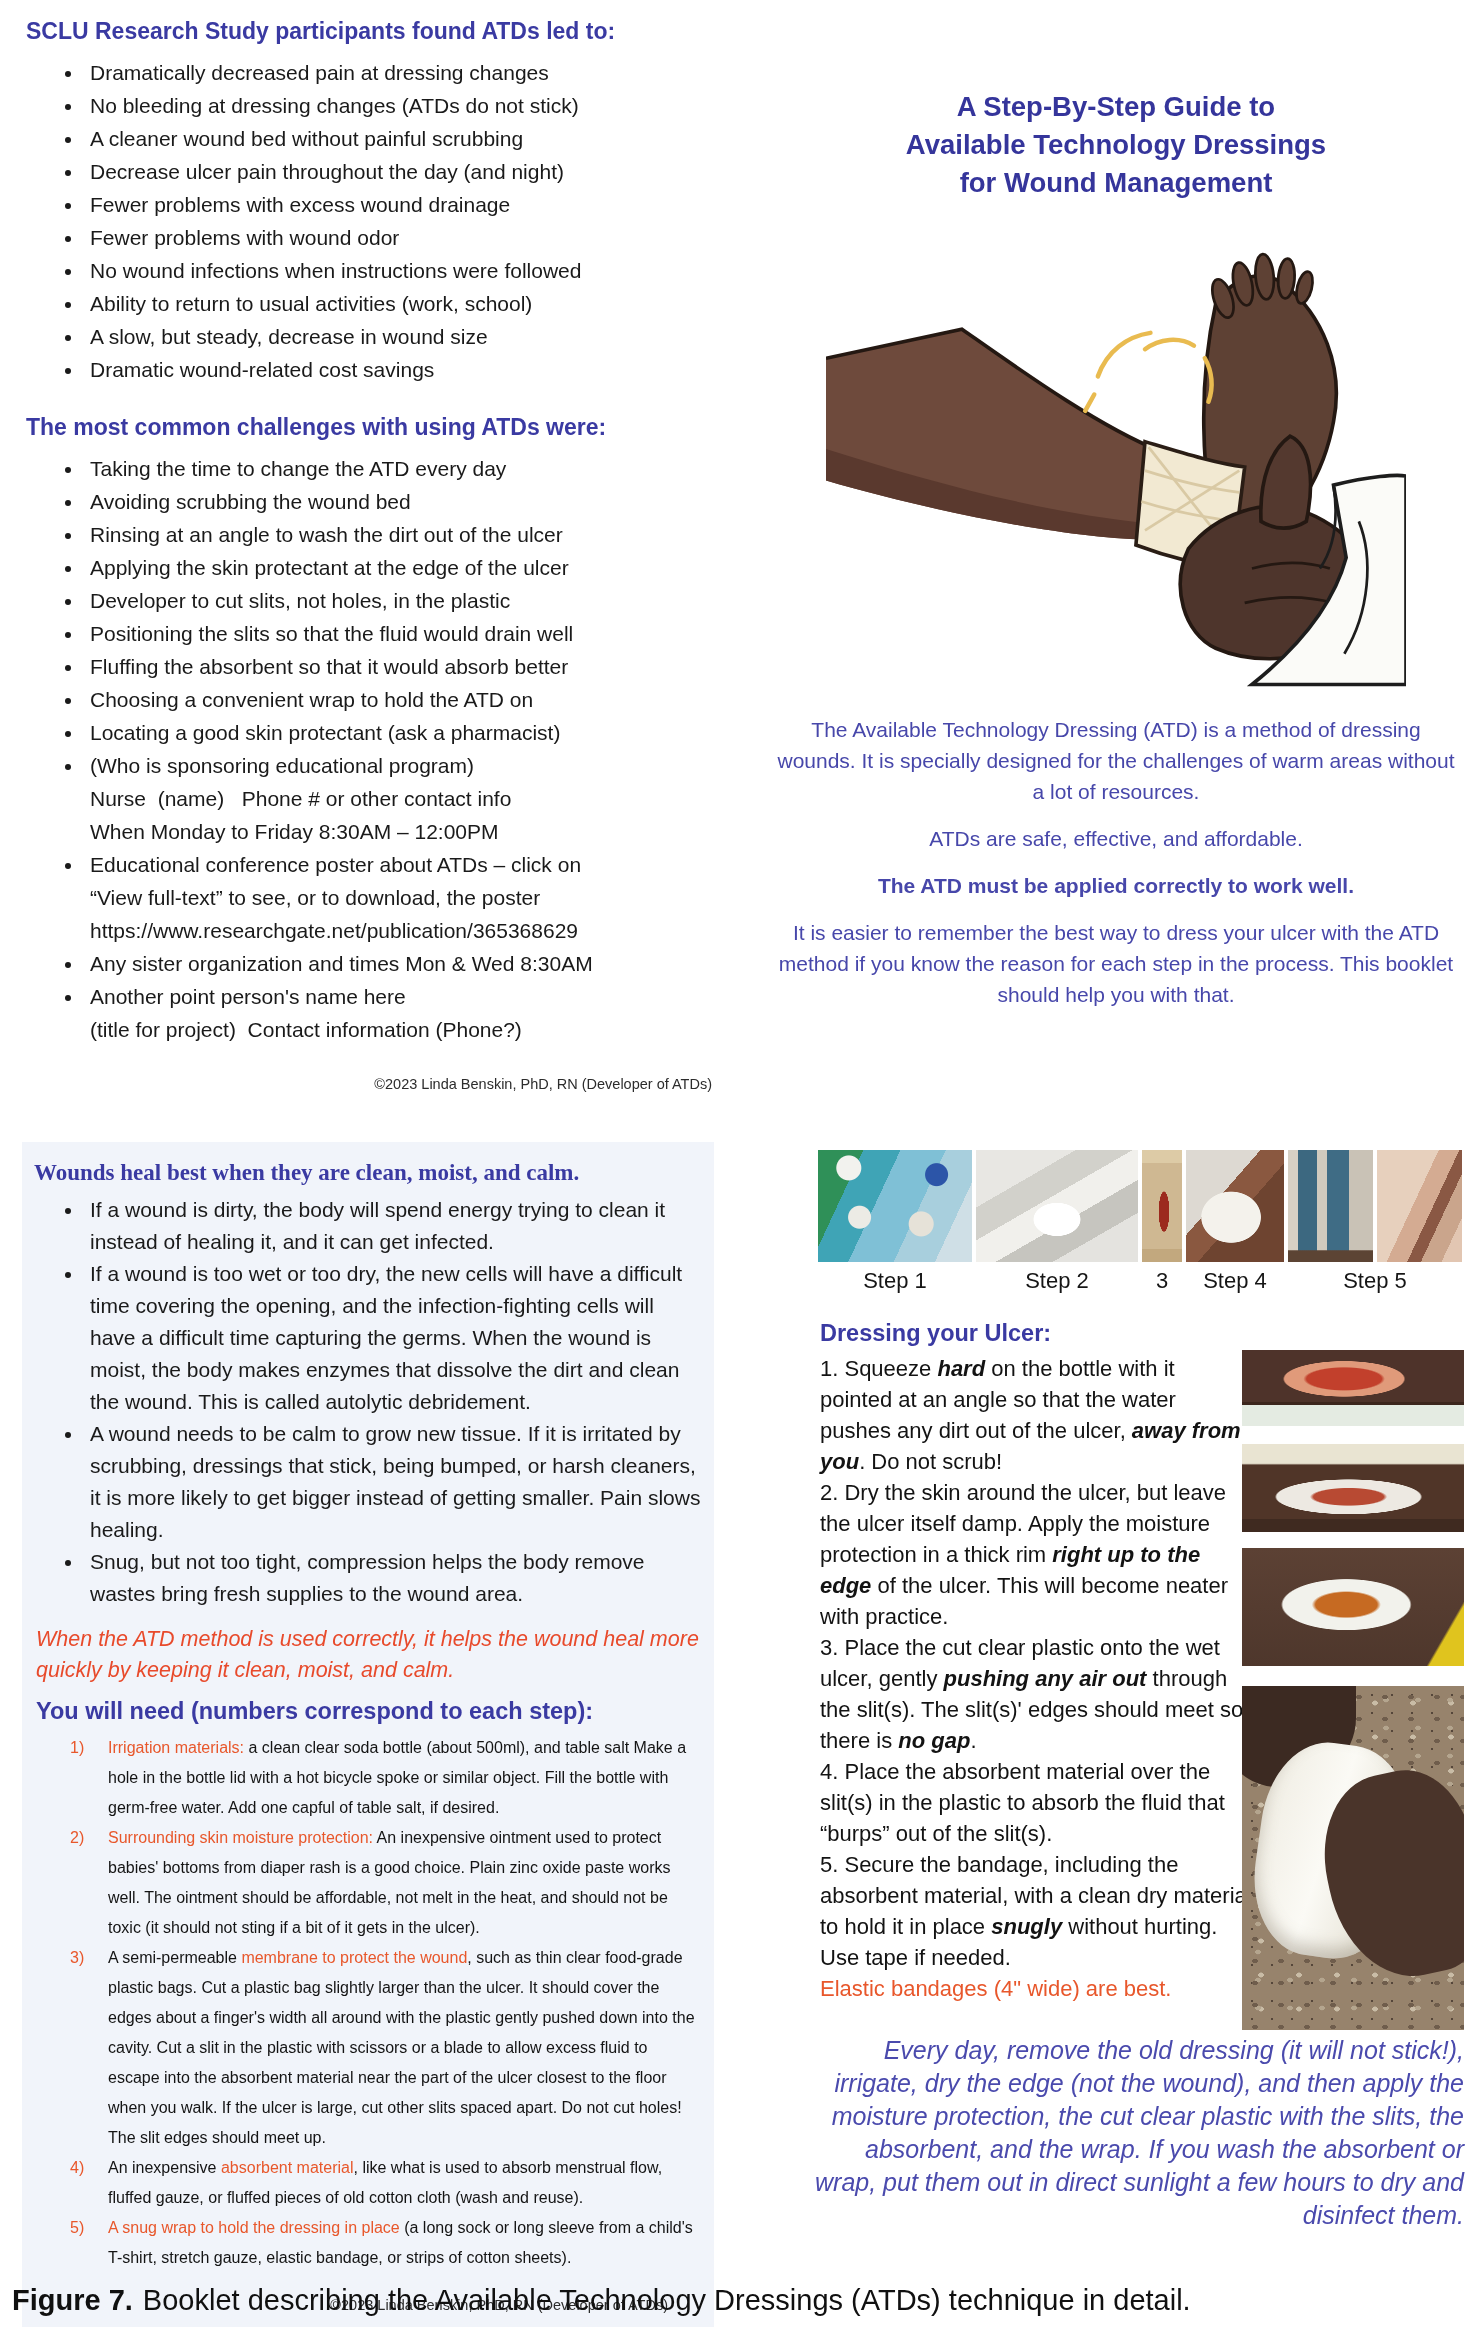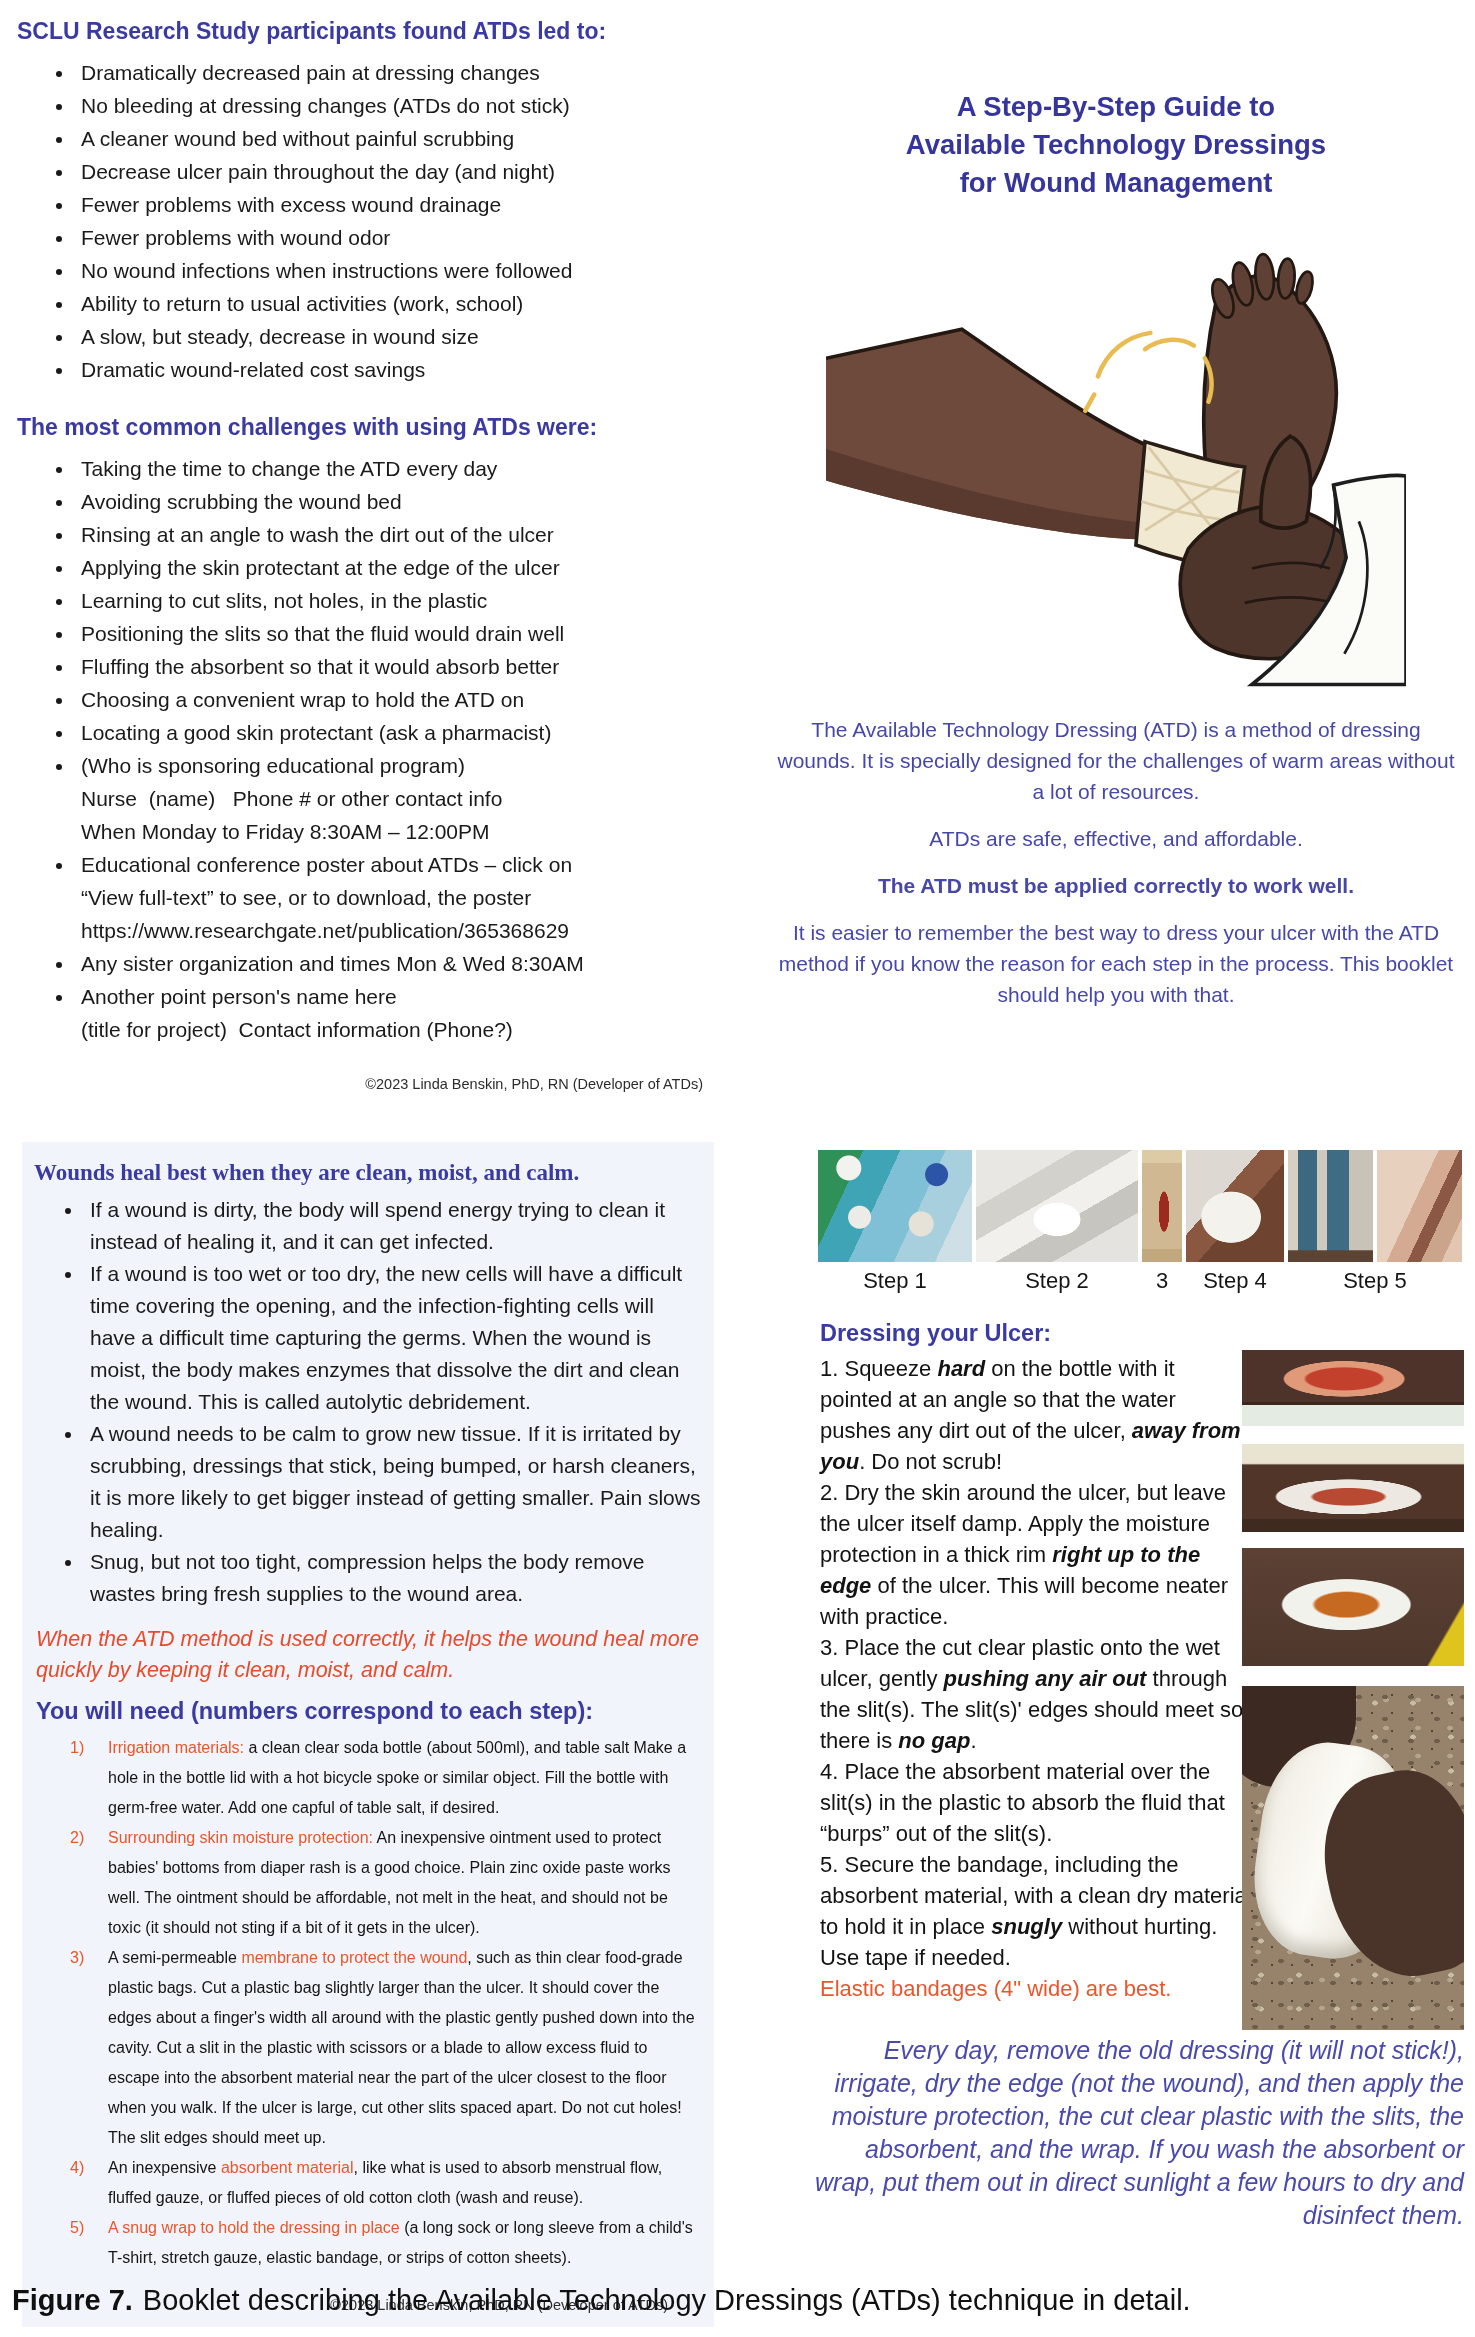--- a/index.html
+++ b/index.html
@@ -11,21 +11,21 @@
     --ink:#1a1a1a;
   }
   *{box-sizing:border-box;}
   html,body{margin:0;padding:0;}
   body{
     width:1475px;height:2337px;position:relative;background:#ffffff;
     font-family:"Liberation Sans", sans-serif;color:var(--ink);overflow:hidden;
   }
 
   
-  .panel-tl{position:absolute;left:17px;top:16px;width:690px;}
+  .panel-tl{position:absolute;left:26px;top:16px;width:690px;}
   .h-blue{color:var(--blue);font-size:23px;font-weight:bold;margin:26px 0 10px 0;line-height:30px;}
   .panel-tl .h-blue:first-child{margin-top:0;}
   ul.bullets{margin:0;padding:0 0 0 58px;list-style:disc;font-size:21px;line-height:33px;color:var(--ink);}
   ul.bullets li{padding-left:6px;}
   ul.bullets.multiline li{white-space:pre-wrap;}
   .copyright{font-size:14.5px;color:#2c2c2c;text-align:right;margin-top:30px;padding-right:4px;}
 
   
   .panel-tr{position:absolute;left:765px;top:88px;width:702px;text-align:center;}
   .tr-title{color:var(--indigo);font-size:27.5px;font-weight:bold;line-height:38px;white-space:pre-line;}
@@ -125,21 +125,21 @@
     <li>A slow, but steady, decrease in wound size</li>
     <li>Dramatic wound-related cost savings</li>
   </ul>
 
   <div class="h-blue">The most common challenges with using ATDs were:</div>
   <ul class="bullets">
     <li>Taking the time to change the ATD every day</li>
     <li>Avoiding scrubbing the wound bed</li>
     <li>Rinsing at an angle to wash the dirt out of the ulcer</li>
     <li>Applying the skin protectant at the edge of the ulcer</li>
-    <li>Learning to cut slits, not holes, in the plastic</li>
+    <li>Developer to cut slits, not holes, in the plastic</li>
     <li>Positioning the slits so that the fluid would drain well</li>
     <li>Fluffing the absorbent so that it would absorb better</li>
     <li>Choosing a convenient wrap to hold the ATD on</li>
     <li>Locating a good skin protectant (ask a pharmacist)</li>
   </ul>
 
   <ul class="bullets multiline">
     <li>(Who is sponsoring educational program)
 Nurse  (name)   Phone # or other contact info
 When Monday to Friday 8:30AM – 12:00PM</li>

